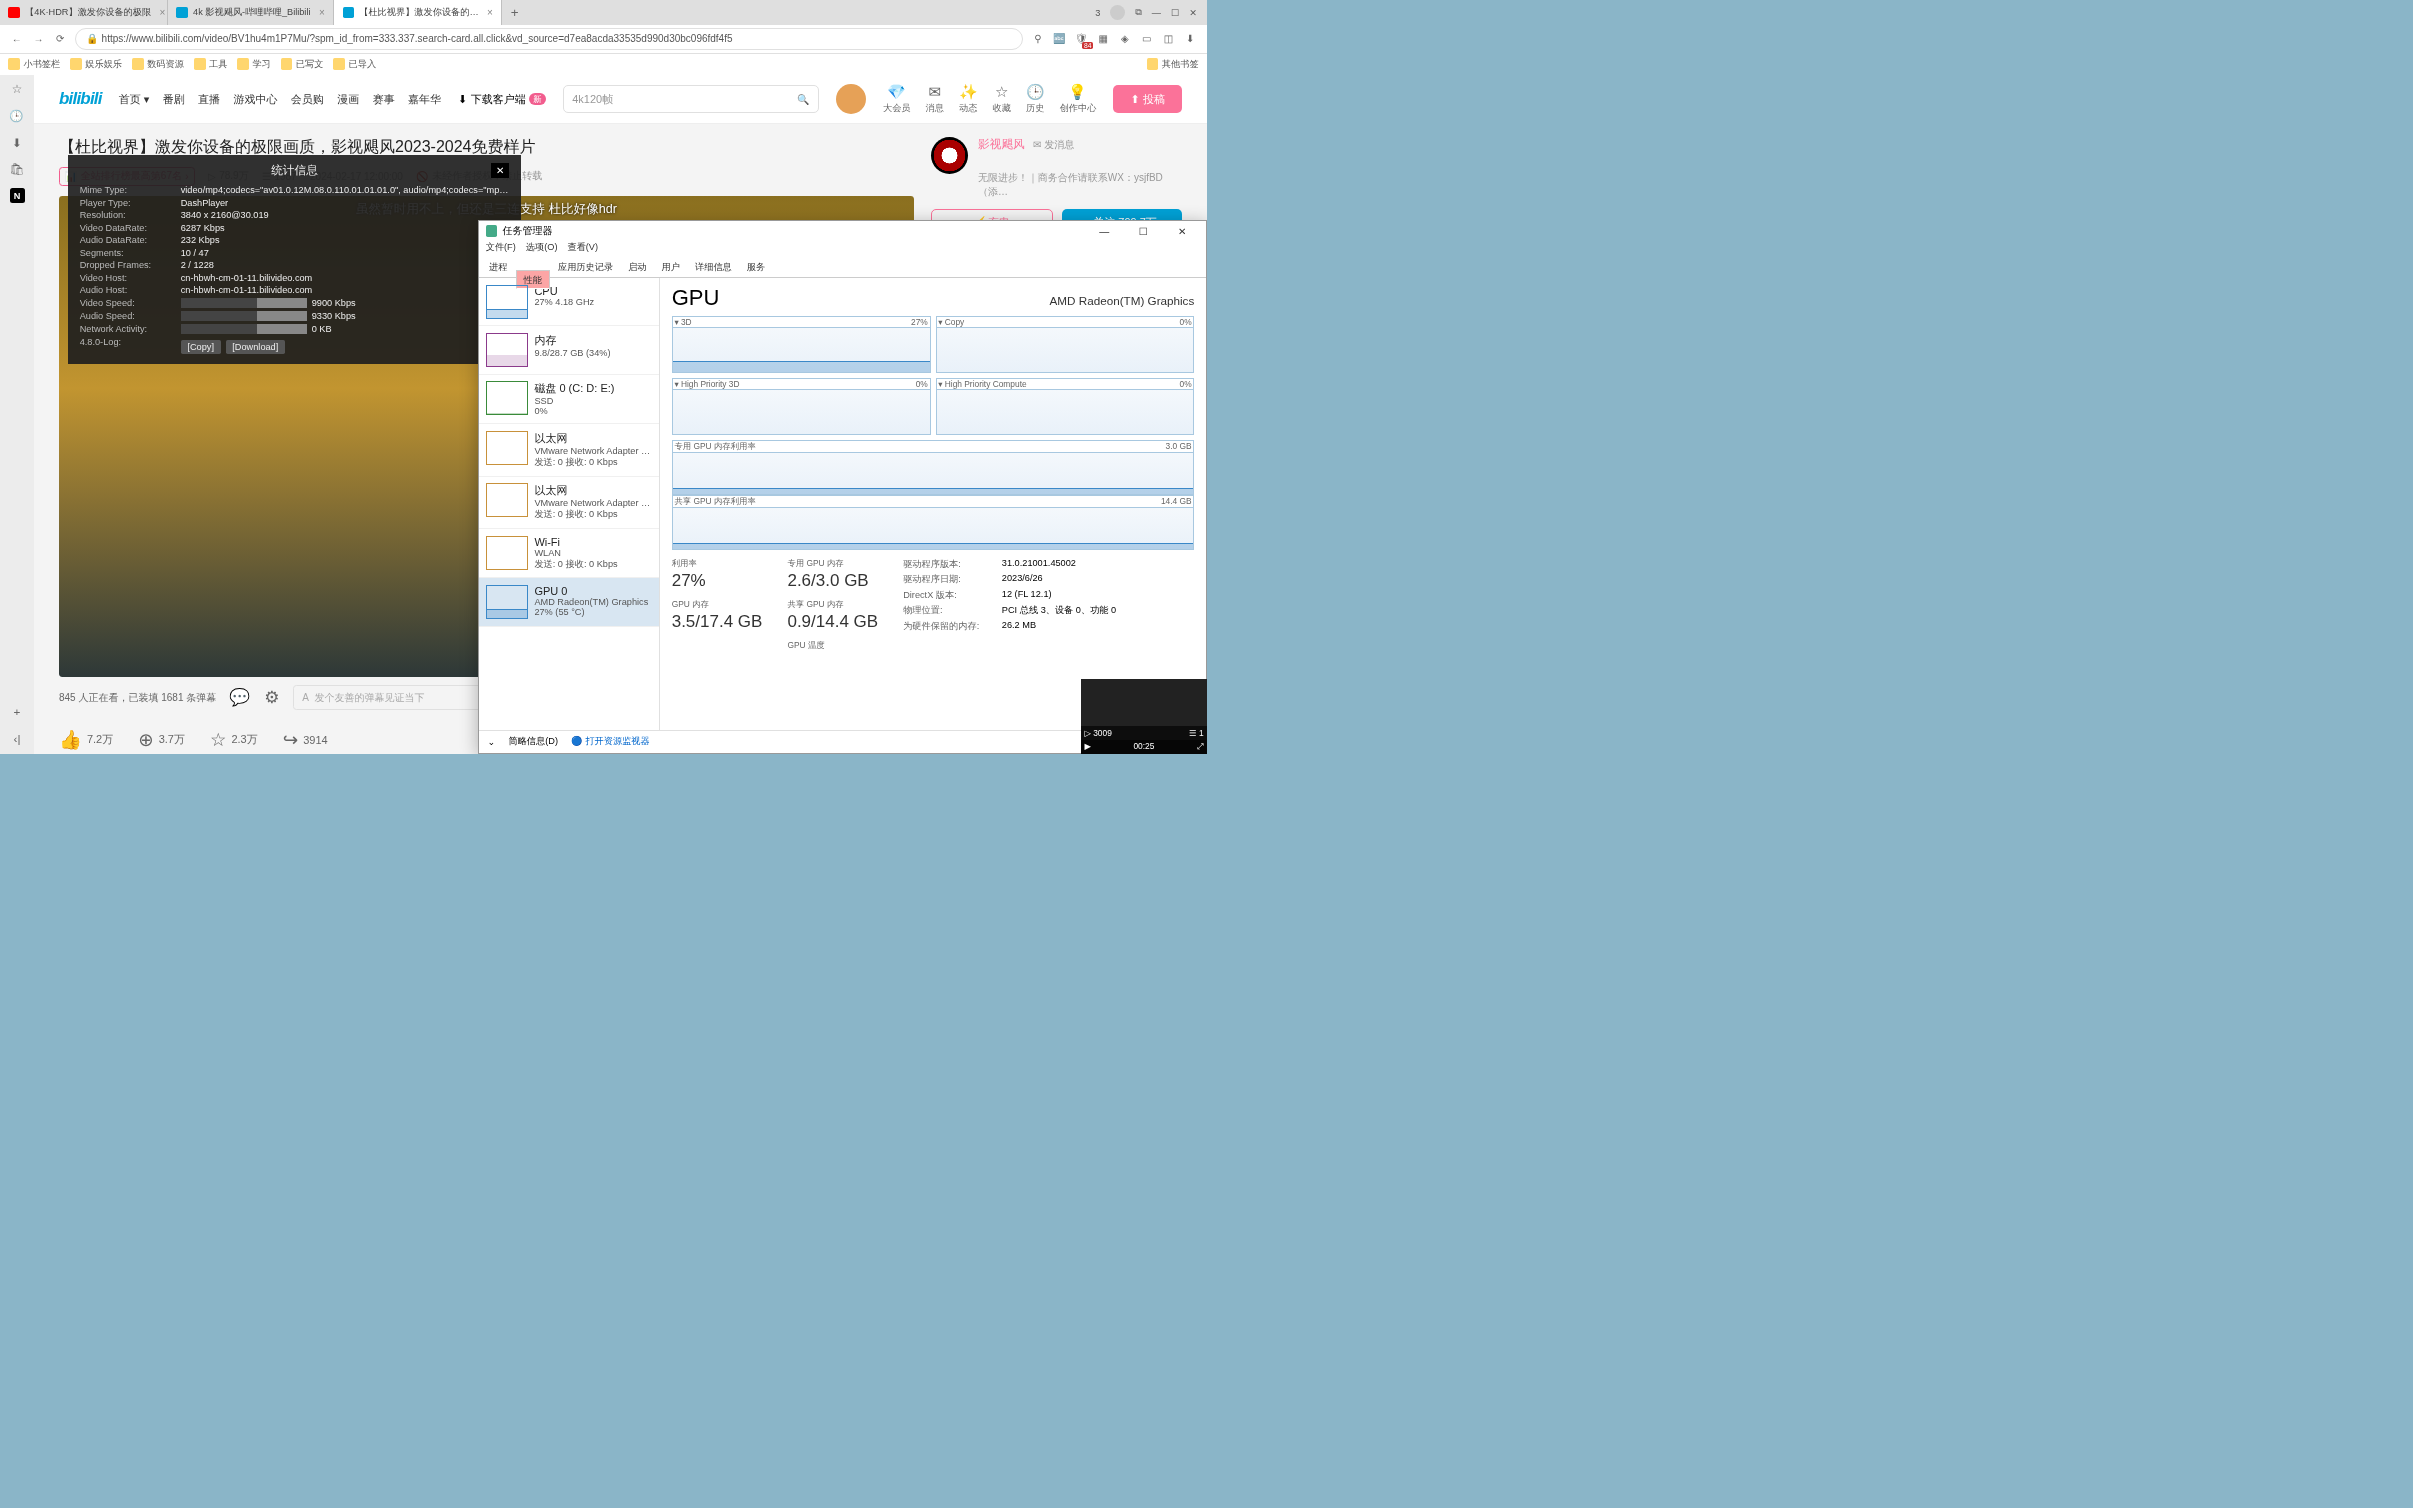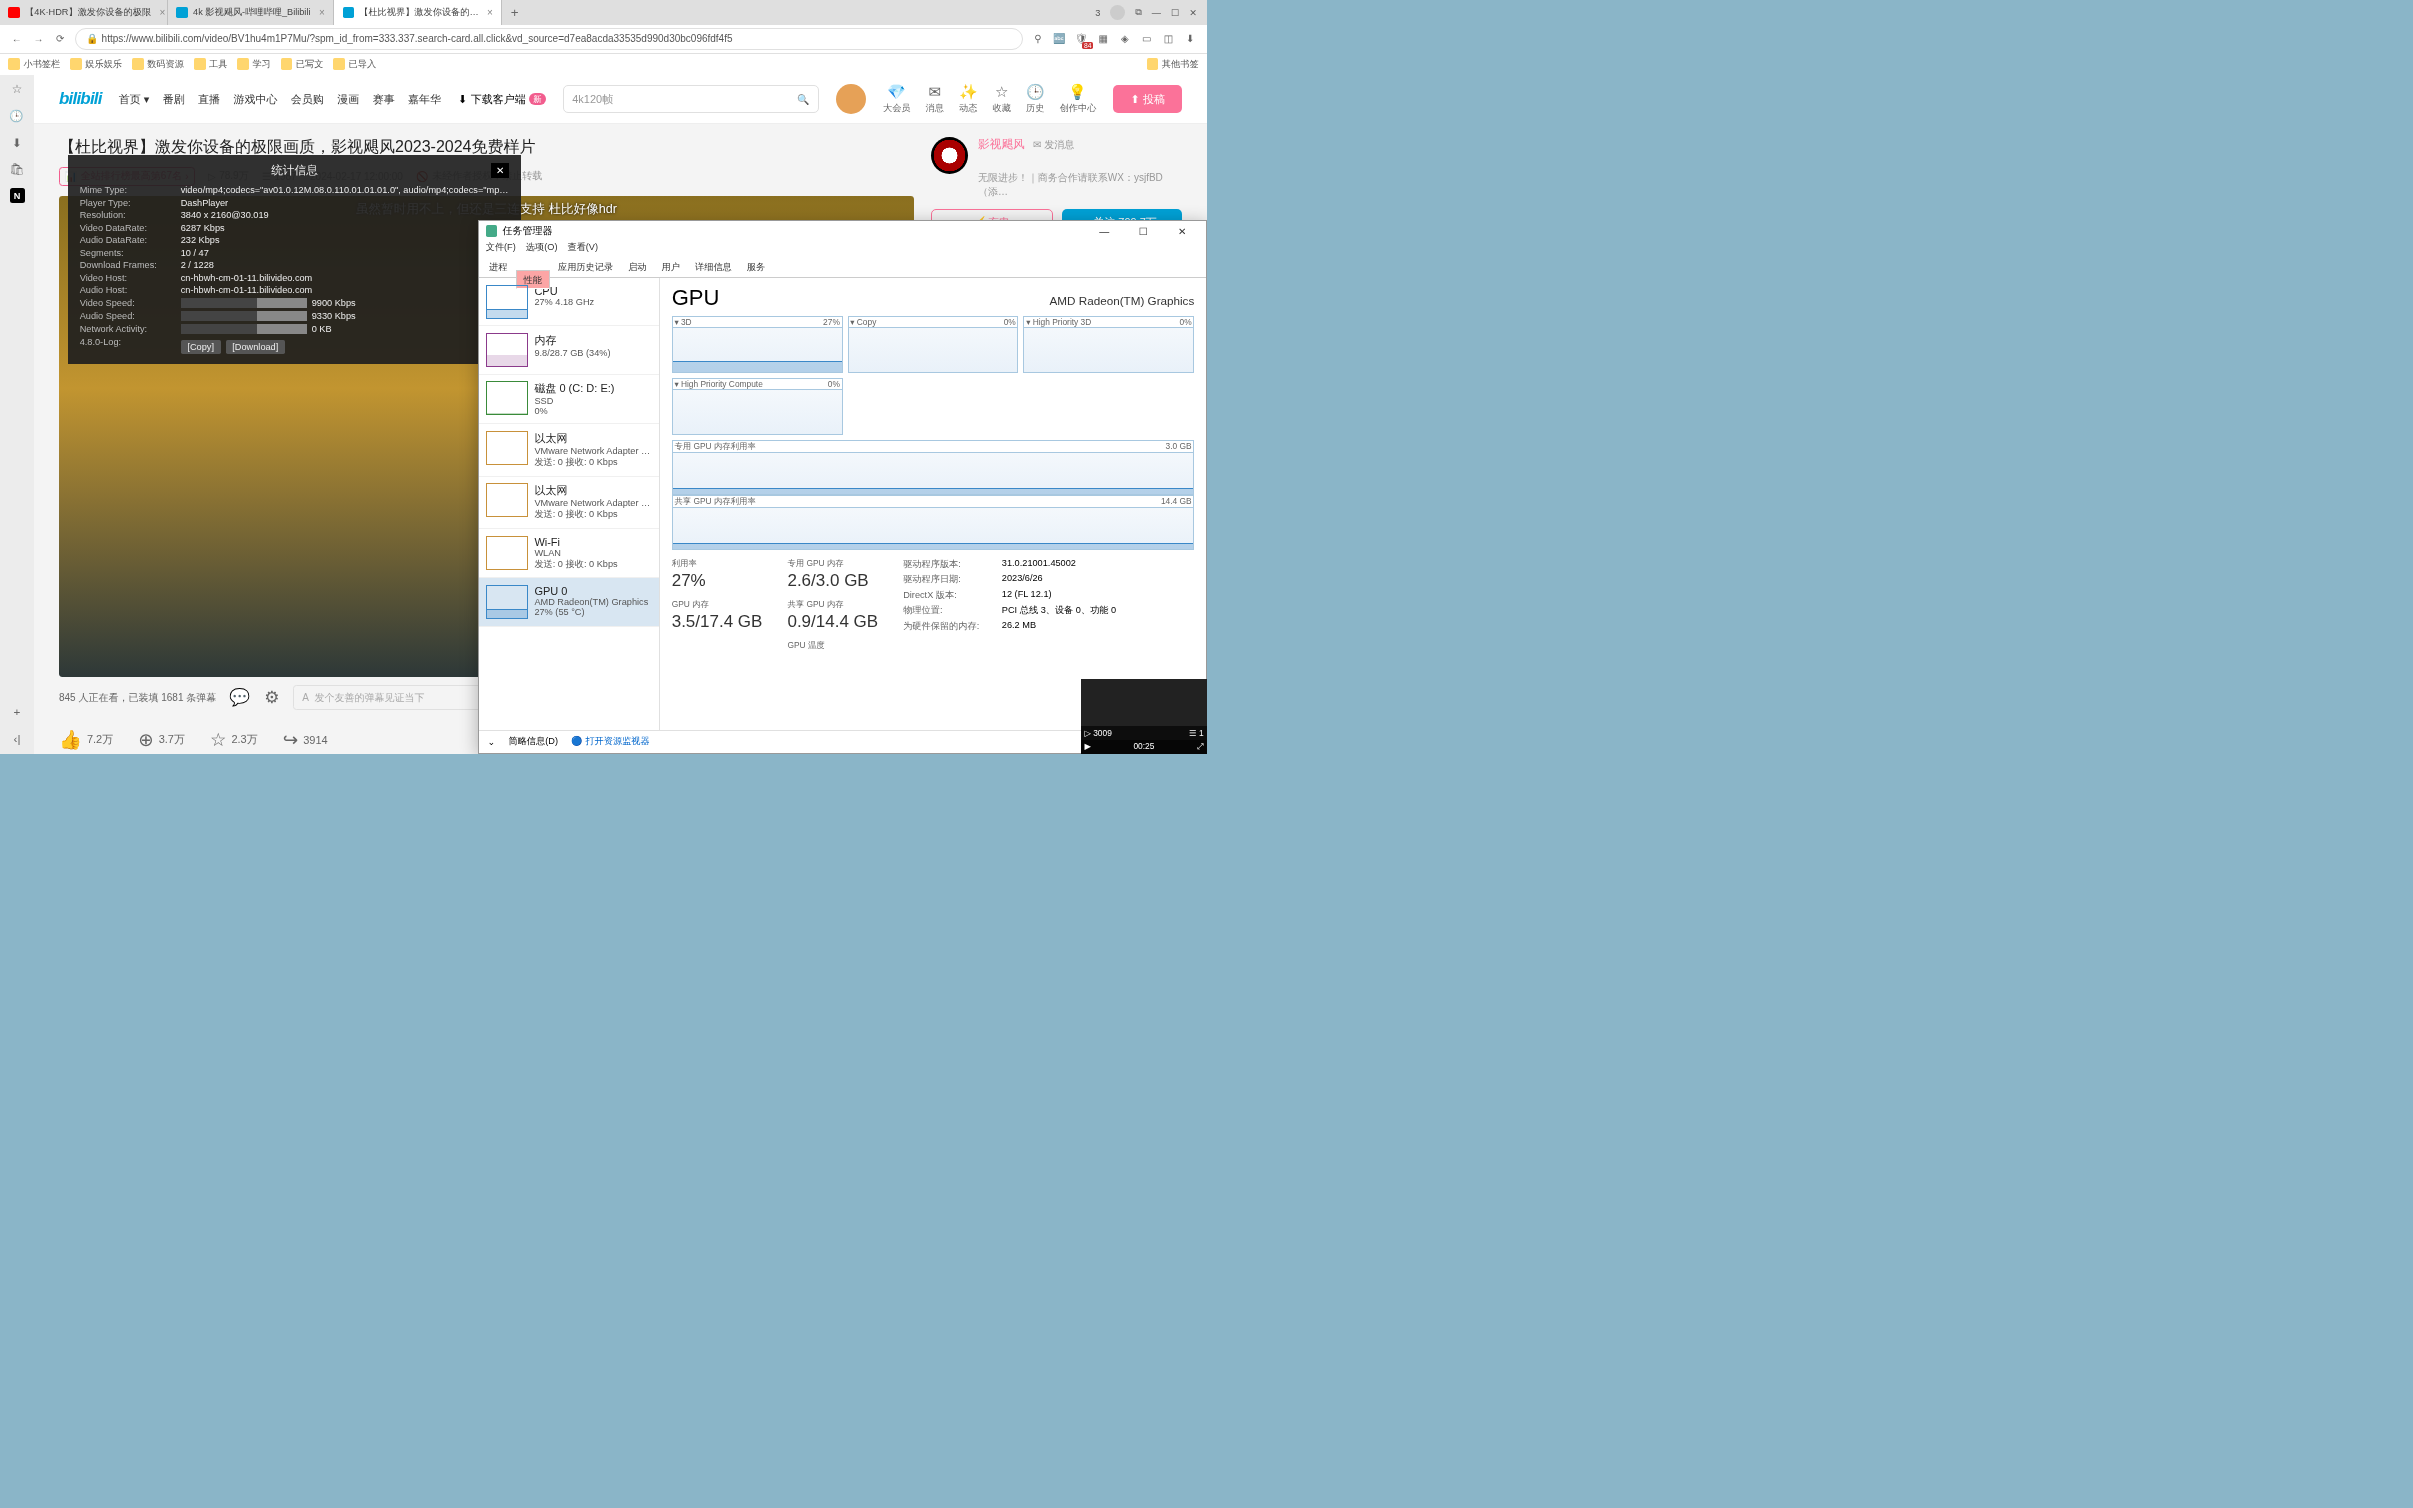--- a/index.html
+++ b/index.html
@@ -105,21 +105,21 @@
 .tm-item .chart.mem .fill{height:34%;background:rgba(139,58,139,.2)}
 .tm-item .chart.disk .fill{height:5%;background:rgba(58,139,58,.3)}
 .tm-item .chart.gpu .fill{height:27%;background:rgba(58,136,200,.3);border-top:0.8px solid #3a88c8}
 .tm-item .info{flex:1;min-width:0}
 .tm-item .name{font-size:11px;color:#222}
 .tm-item .sub{font-size:9.2px;color:#555;white-space:nowrap;overflow:hidden;text-overflow:ellipsis}
 .tm-right{flex:1;padding:6.7px 11.7px;overflow:hidden;display:flex;flex-direction:column}
 .tm-hdr{display:flex;justify-content:space-between;align-items:baseline;margin-bottom:5px}
 .tm-hdr .big{font-size:22px;font-weight:300}
 .tm-hdr .model{font-size:11.7px;color:#333}
-.tm-graphs{display:grid;grid-template-columns:1fr 1fr 1fr;gap:5px;margin-bottom:5px}
+.tm-graphs{display:grid;grid-template-columns:1fr 1fr;gap:5px;margin-bottom:5px}
 .tm-graph{border:0.8px solid #a8c8e0}
 .tm-graph.full{grid-column:1/3}
 .tm-graph .glbl{display:flex;justify-content:space-between;font-size:8.4px;color:#666;padding:0 1.7px}
 .tm-graph .gbox{height:45px;background:linear-gradient(to bottom,rgba(200,220,240,.2),rgba(200,220,240,.4));border-top:0.8px solid #a8c8e0;position:relative}
 .tm-graph.full .gbox{height:42px}
 .tm-graph .wave{position:absolute;bottom:0;left:0;right:0;height:25%;background:rgba(100,160,210,.4);border-top:0.8px solid #3a88c8}
 .tm-details{flex:1;display:flex;gap:25px;padding-top:8px;font-size:9.2px}
 .tm-details .col{display:flex;flex-direction:column;gap:2.5px}
 .tm-details .dlbl{color:#666;font-size:8.4px}
 .tm-details .dval{font-size:17px;color:#333;font-weight:300;margin-bottom:5px}
@@ -360,21 +360,21 @@
       </div>
     <div class="row">
         <div class="lbl">Audio DataRate:</div>
         <div class="val">232 Kbps</div>
       </div>
     <div class="row">
         <div class="lbl">Segments:</div>
         <div class="val">10 / 47</div>
       </div>
     <div class="row">
-        <div class="lbl">Download Frames:</div>
+        <div class="lbl">Dropped Frames:</div>
         <div class="val">2 / 1228</div>
       </div>
     <div class="row">
         <div class="lbl">Video Host:</div>
         <div class="val">cn-hbwh-cm-01-11.bilivideo.com</div>
       </div>
     <div class="row">
         <div class="lbl">Audio Host:</div>
         <div class="val">cn-hbwh-cm-01-11.bilivideo.com</div>
       </div>

